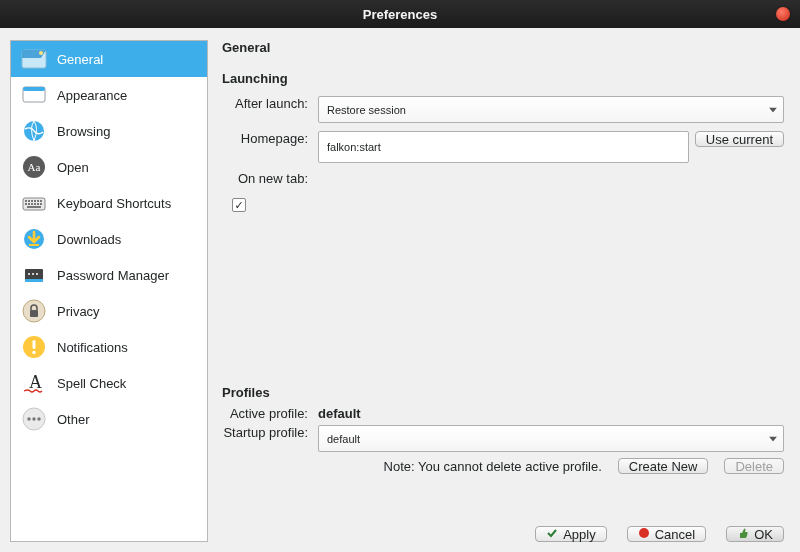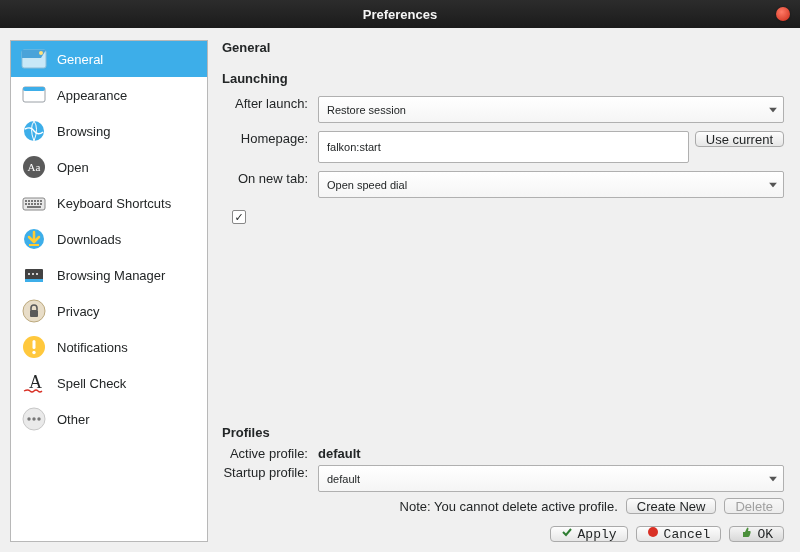--- a/index.html
+++ b/index.html
@@ -152,32 +152,31 @@
   align-items: center;
   justify-content: center;
   font-size: 11px;
   line-height: 1;
 }
 .buttons-row {
   position: absolute;
   bottom: 0;
   right: 6px;
   display: flex;
-  gap: 8px;
-  font-family: Liberation Mono, monospace;
+  gap: 20px;
 }
 .profiles-block {
   margin-top: auto;
-  margin-bottom: 28px;
+  margin-bottom: 68px;
 }
 .profiles-note {
   display: flex;
   align-items: center;
   justify-content: flex-end;
-  gap: 8px;
+  gap: 16px;
   margin-top: 6px;
 }
 </style>
 </head>
 <body>
 
 <div class="titlebar">
   <span>Preferences</span>
   <span class="close"></span>
 </div>
@@ -267,21 +266,21 @@
     <div class="side-item">
       <span class="side-icon">
         <svg width="26" height="26">
             <rect x="4" y="7" width="18" height="12" rx="1" fill="#424242"></rect>
             <rect x="4" y="17" width="18" height="3" fill="#3daee9"></rect>
             <circle cx="8" cy="12" r="1" fill="#fff"></circle>
             <circle cx="12" cy="12" r="1" fill="#fff"></circle>
             <circle cx="16" cy="12" r="1" fill="#fff"></circle>
           </svg>
       </span>
-      <span>Browsing Manager</span>
+      <span>Password Manager</span>
     </div>
 
     <div class="side-item">
       <span class="side-icon">
         <svg width="26" height="26">
             <circle cx="13" cy="13" r="11" fill="#e8ddc8" stroke="#bca97d"></circle>
             <rect x="9" y="12" width="8" height="7" rx="1" fill="#5a5a5a"></rect>
             <path d="M10 12 V10 a3 3 0 0 1 6 0 V12" stroke="#5a5a5a" stroke-width="1.6" fill="none"></path>
           </svg>
       </span>
@@ -346,28 +345,20 @@
       <div class="textinput">
         <span>falkon:start</span>
       </div>
       <div class="btn" style="margin-left:6px">
         <span>Use current</span>
       </div>
     </div>
 
     <div class="form-row">
       <div class="form-label">On new tab:</div>
-      <div class="select">
-        <span>Open speed dial</span>
-        <span class="drop-arrow">
-            <svg width="8" height="5">
-              <path d="M0 0 L8 0 L4 5 Z" fill="#555"></path>
-            </svg>
-          </span>
-      </div>
     </div>
 
     <div class="check-row">
       <span class="checkbox">
         <span>✓</span>
       </span>
     </div>
 
     <div class="profiles-block">
       <div class="group-title">Profiles</div>

